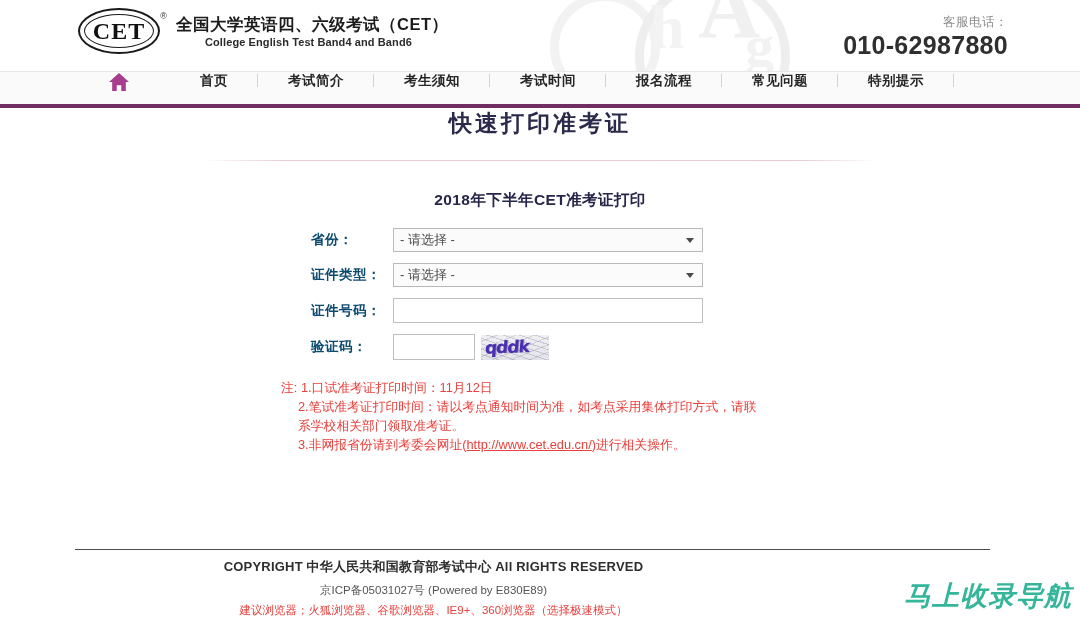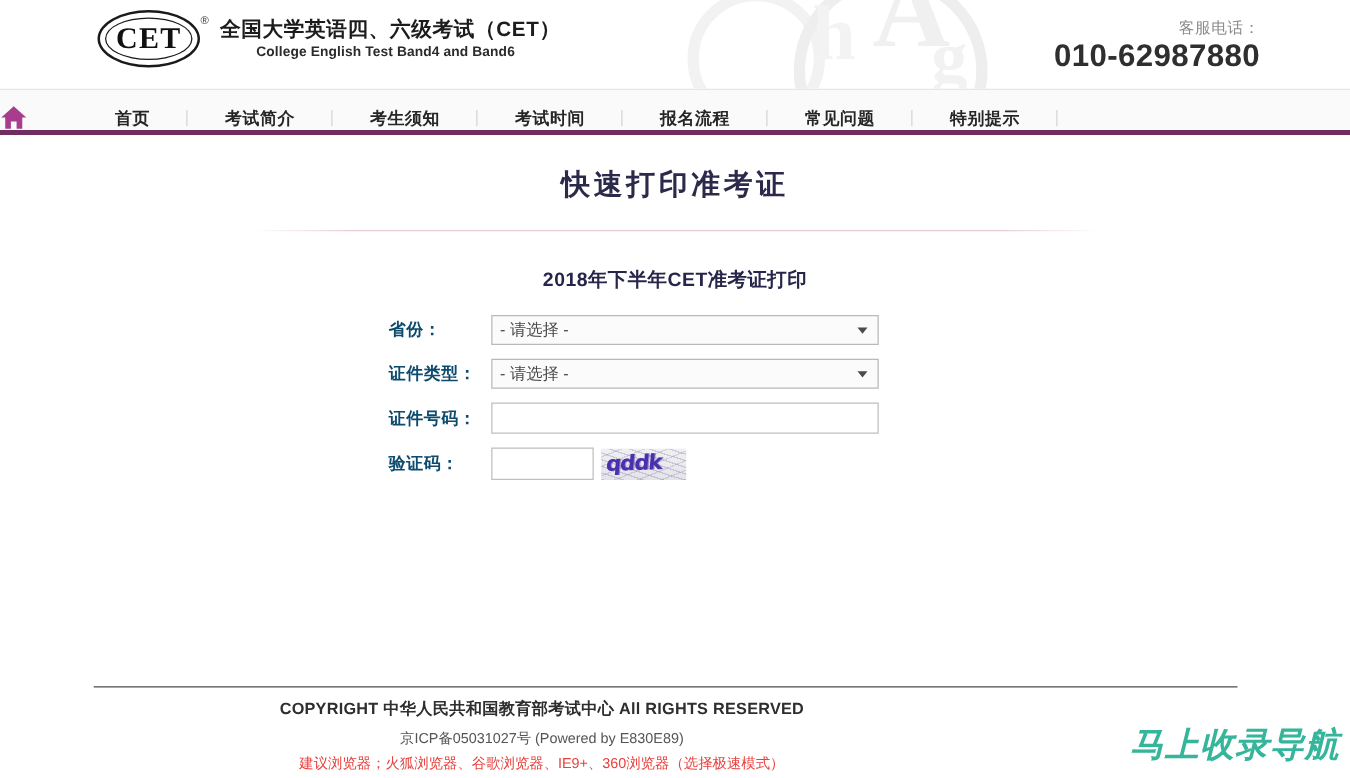--- a/index.html
+++ b/index.html
@@ -97,21 +97,22 @@
     letter-spacing: .3px; margin-top: 2px; line-height: 1;
   }
 
   
   .nav {
     position: relative;
     height: 36px;
     background: #fbfafb;
     border-bottom: 4px solid #6f2d62;
     display: flex;
-    align-items: flex-end;
+    align-items: flex-start;
+    padding-left: 108px;
   }
   .nav-home {
     width: 22px; height: 20px;
     position: relative;
     margin-right: 40px;
     flex: none;
   }
   .nav-item {
     font-size: 13.5px;
     font-weight: bold;
@@ -124,21 +125,21 @@
   }
   .nav-item::after {
     content: "";
     position: absolute;
     right: 0; top: 2px;
     width: 1px; height: 13px;
     background: #d8d2d6;
   }
 
   
-  .main { position: relative; padding-top: 24px; }
+  .main { position: relative; }
 
   .page-title {
     text-align: center;
     font-size: 23px;
     font-weight: bold;
     color: #2b2a4a;
     letter-spacing: 3px;
   }
   .title-rule {
     width: 676px;
@@ -388,20 +389,26 @@
         <div class="form-label">验证码：</div>
         <input class="field-input captcha" type="text" placeholder="" style="">
         <div class="captcha-img">
           <div class="captcha-noise"></div>
           <div class="captcha-text">qddk</div>
         </div>
       </div>
 
     </div>
 
+    <div class="notes">
+      <div class="note-line">注: 1.口试准考证打印时间：11月12日</div>
+      <div class="note-line indent">2.笔试准考证打印时间：请以考点通知时间为准，如考点采用集体打印方式，请联</div>
+      <div class="note-line indent">系学校相关部门领取准考证。</div>
+      <div class="note-line indent"><span>3.非网报省份请到考委会网址(</span><a href="#">http://www.cet.edu.cn/</a><span>)进行相关操作。</span></div>
+    </div>
   </div>
 
   <div class="footer-rule"></div>
   <div class="footer">
     <div class="footer-copy">COPYRIGHT 中华人民共和国教育部考试中心 All RIGHTS RESERVED</div>
     <div class="footer-icp">京ICP备05031027号 (Powered by  E830E89)</div>
     <div class="footer-browser">建议浏览器；火狐浏览器、谷歌浏览器、IE9+、360浏览器（选择极速模式）</div>
   </div>
 
   <div class="watermark-brand">马上收录导航</div>

